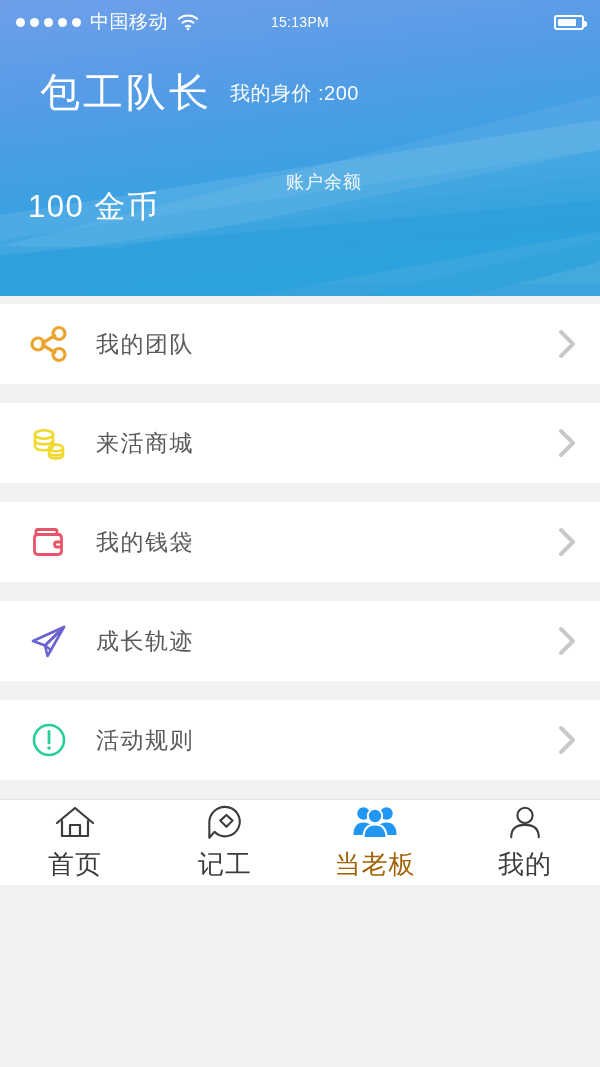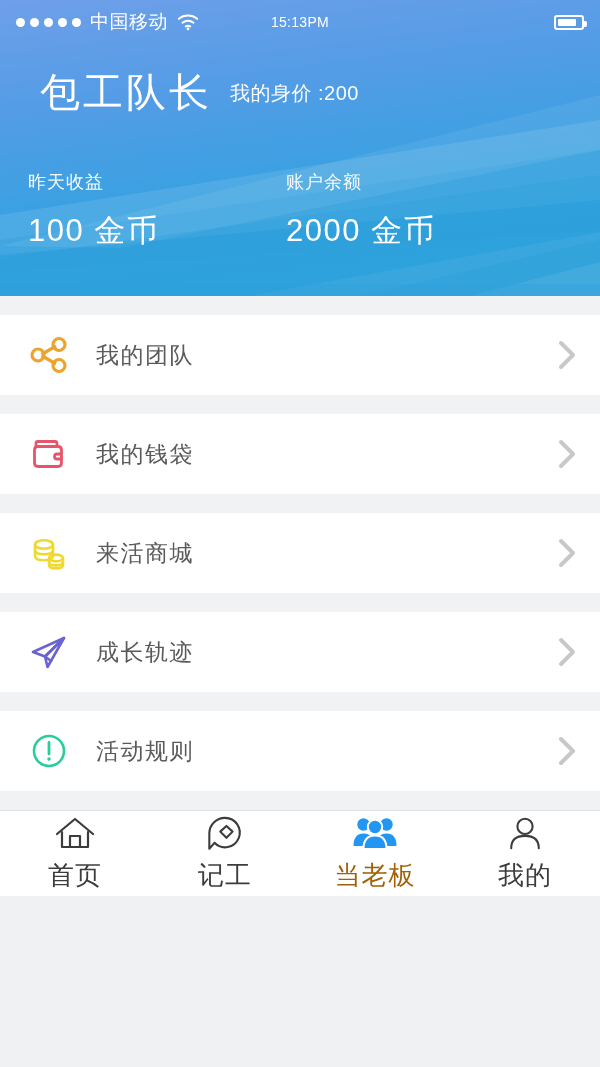--- a/index.html
+++ b/index.html
@@ -73,21 +73,21 @@
   }
 
   .stats {
     display: flex; padding: 58px 0 0 28px;
   }
   .stat { width: 258px; }
   .stat-label { font-size: 18px; color: #ffffff; opacity: .95; letter-spacing: 1px; }
   .stat-value { font-size: 31px; color: #ffffff; margin-top: 16px; letter-spacing: 1.5px; }
 
   
-  .list { flex: 1 1 auto; background: #f1f2f3; padding-top: 19px; }
+  .list { flex: 1 1 auto; background: #f1f2f3; padding-top: 8px; }
   .row {
     height: 80px; background: #ffffff;
     display: flex; align-items: center;
     padding: 0 22px 0 26px;
     margin-bottom: 19px;
     position: relative;
   }
   .row-icon { width: 46px; height: 46px; flex: 0 0 46px; display: flex; align-items: center; justify-content: center; }
   .row-label {
     margin-left: 24px; font-size: 23px; color: #5a5a5a; letter-spacing: 1.5px;
@@ -164,64 +164,44 @@
         </div>
       </div>
 
       <div class="title-row">
         <div class="app-title">包工队长</div>
         <div class="app-subtitle">我的身价 :200</div>
       </div>
 
       <div class="stats">
         <div class="stat">
-          <div class="stat-label">昨天收益</div>
           <div class="stat-value">100 金币</div>
         </div>
         <div class="stat">
           <div class="stat-label">账户余额</div>
-          <div class="stat-value">2000 金币</div>
         </div>
       </div>
     </div>
   </div>
 
   <div class="list">
 
     <div class="row">
       <span class="row-icon">
         <svg viewBox="0 0 44 44" width="44" height="44">
           <g stroke="#eba42e" stroke-width="3.2" fill="none">
             <line x1="14.5" y1="21.5" x2="29" y2="13"></line>
             <line x1="14.5" y1="22.5" x2="29" y2="31"></line>
             <circle cx="11" cy="22" r="6"></circle>
             <circle cx="32" cy="11.5" r="6"></circle>
             <circle cx="32" cy="32.5" r="6"></circle>
           </g>
         </svg>
       </span>
       <span class="row-label">我的团队</span>
-      <span class="chev">
-        <svg viewBox="0 0 22 36" width="22" height="36">
-          <polyline points="5,6 17,18 5,30" fill="none" stroke="#c8c8c8" stroke-width="4" stroke-linecap="round" stroke-linejoin="round"></polyline>
-        </svg>
-      </span>
-    </div>
-
-    <div class="row">
-      <span class="row-icon">
-        <svg viewBox="0 0 44 44" width="44" height="44">
-          <g stroke="#e8556b" stroke-width="2.8" fill="none" stroke-linejoin="round">
-            <path d="M9,15 L9,11.5 Q9,9.5 11,9.5 L28,9.5 Q30,9.5 30,11.5 L30,14"></path>
-            <path d="M7.5,18 Q7.5,14.5 11,14.5 L31,14.5 Q34.5,14.5 34.5,18 L34.5,31 Q34.5,34.5 31,34.5 L11,34.5 Q7.5,34.5 7.5,31 Z"></path>
-            <path d="M34.5,22 L30,22 Q27.5,22 27.5,24.5 Q27.5,27 30,27 L34.5,27"></path>
-          </g>
-        </svg>
-      </span>
-      <span class="row-label">我的钱袋</span>
       <span class="chev">
         <svg viewBox="0 0 22 36" width="22" height="36">
           <polyline points="5,6 17,18 5,30" fill="none" stroke="#c8c8c8" stroke-width="4" stroke-linecap="round" stroke-linejoin="round"></polyline>
         </svg>
       </span>
     </div>
 
     <div class="row">
       <span class="row-icon">
         <svg viewBox="0 0 44 44" width="44" height="44">
@@ -229,20 +209,38 @@
             <ellipse cx="17" cy="13.5" rx="9" ry="4.2"></ellipse>
             <path d="M8,13.5 L8,25 Q8,29.2 17,29.2 Q26,29.2 26,25 L26,13.5"></path>
             <path d="M8,19 Q8,23.2 17,23.2 Q26,23.2 26,19"></path>
             <ellipse cx="29" cy="27" rx="7" ry="3.4"></ellipse>
             <path d="M22,27 L22,34 Q22,37.4 29,37.4 Q36,37.4 36,34 L36,27"></path>
             <path d="M22,31 Q22,34.4 29,34.4 Q36,34.4 36,31"></path>
           </g>
         </svg>
       </span>
       <span class="row-label">来活商城</span>
+      <span class="chev">
+        <svg viewBox="0 0 22 36" width="22" height="36">
+          <polyline points="5,6 17,18 5,30" fill="none" stroke="#c8c8c8" stroke-width="4" stroke-linecap="round" stroke-linejoin="round"></polyline>
+        </svg>
+      </span>
+    </div>
+
+    <div class="row">
+      <span class="row-icon">
+        <svg viewBox="0 0 44 44" width="44" height="44">
+          <g stroke="#e8556b" stroke-width="2.8" fill="none" stroke-linejoin="round">
+            <path d="M9,15 L9,11.5 Q9,9.5 11,9.5 L28,9.5 Q30,9.5 30,11.5 L30,14"></path>
+            <path d="M7.5,18 Q7.5,14.5 11,14.5 L31,14.5 Q34.5,14.5 34.5,18 L34.5,31 Q34.5,34.5 31,34.5 L11,34.5 Q7.5,34.5 7.5,31 Z"></path>
+            <path d="M34.5,22 L30,22 Q27.5,22 27.5,24.5 Q27.5,27 30,27 L34.5,27"></path>
+          </g>
+        </svg>
+      </span>
+      <span class="row-label">我的钱袋</span>
       <span class="chev">
         <svg viewBox="0 0 22 36" width="22" height="36">
           <polyline points="5,6 17,18 5,30" fill="none" stroke="#c8c8c8" stroke-width="4" stroke-linecap="round" stroke-linejoin="round"></polyline>
         </svg>
       </span>
     </div>
 
     <div class="row">
       <span class="row-icon">
         <svg viewBox="0 0 44 44" width="44" height="44">

